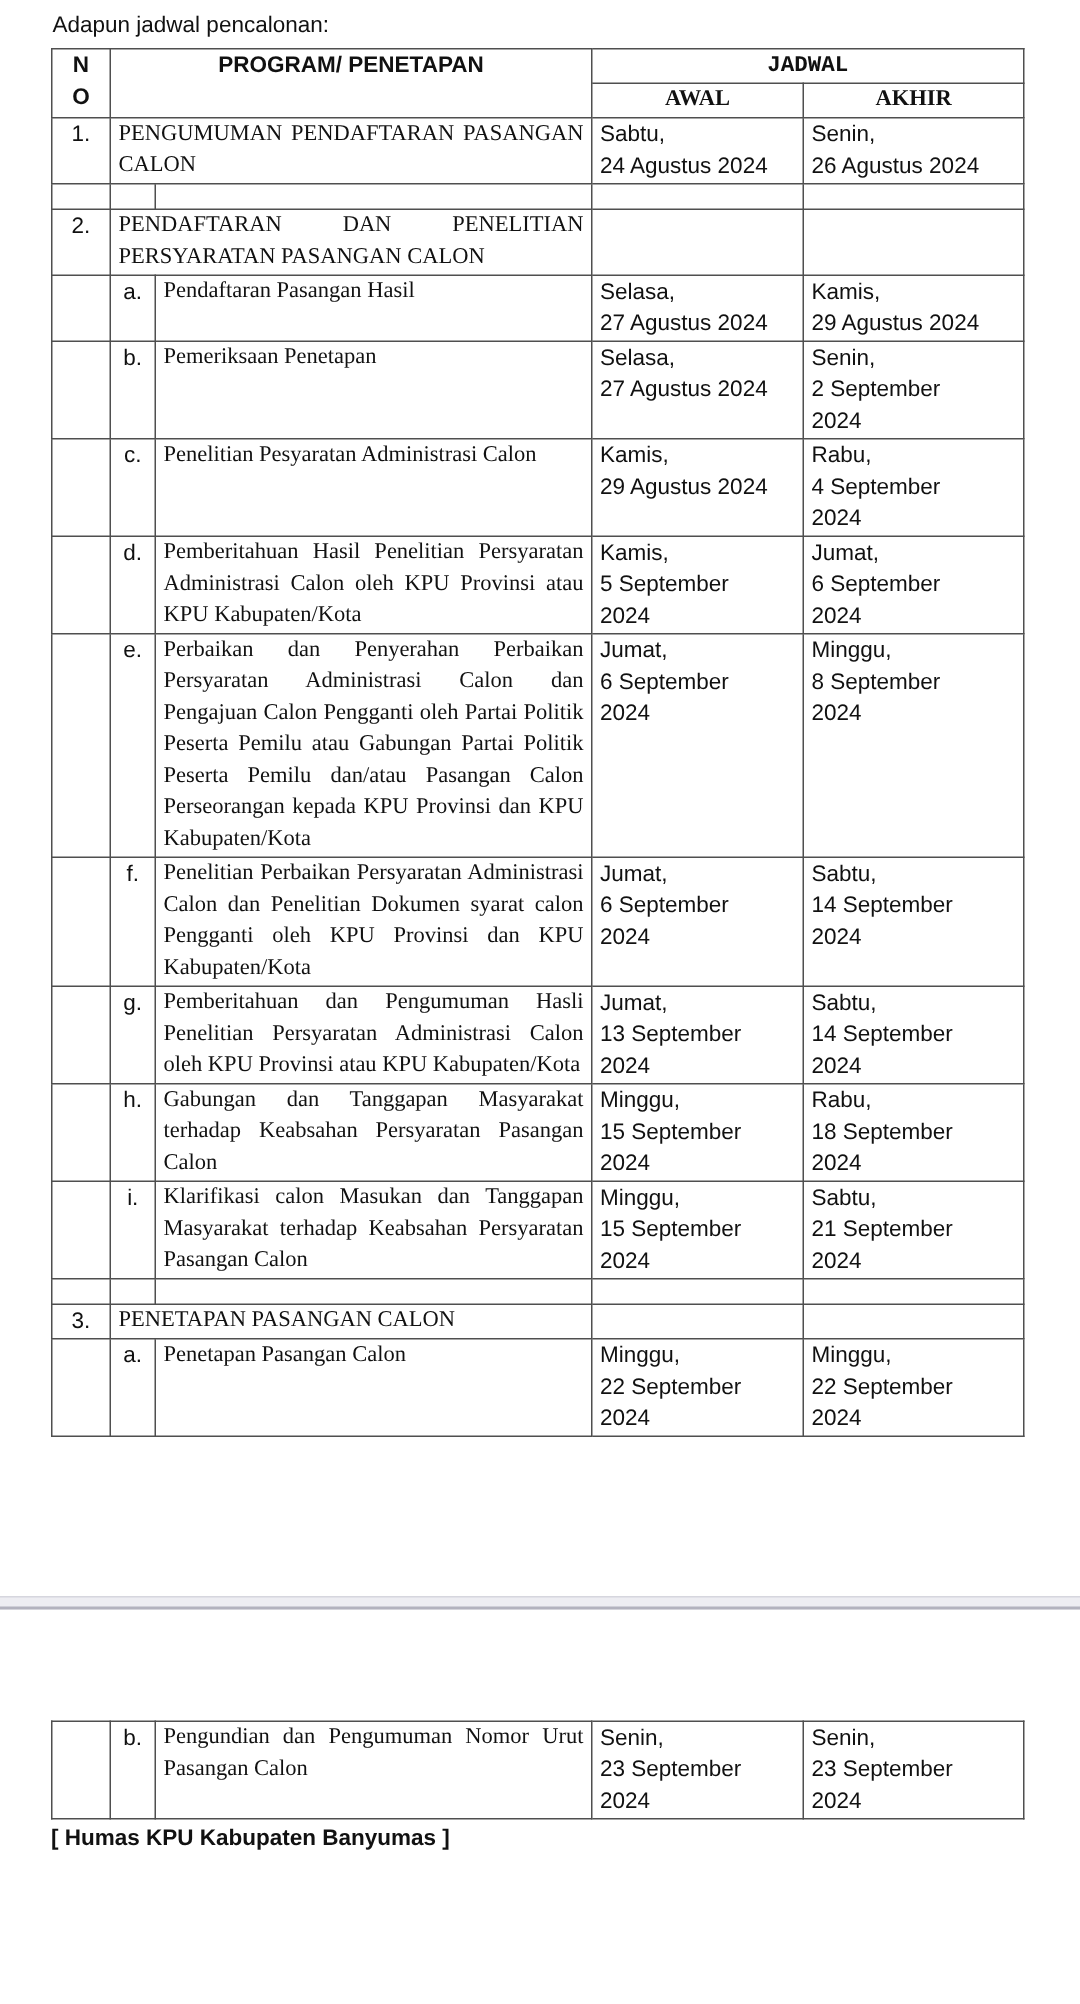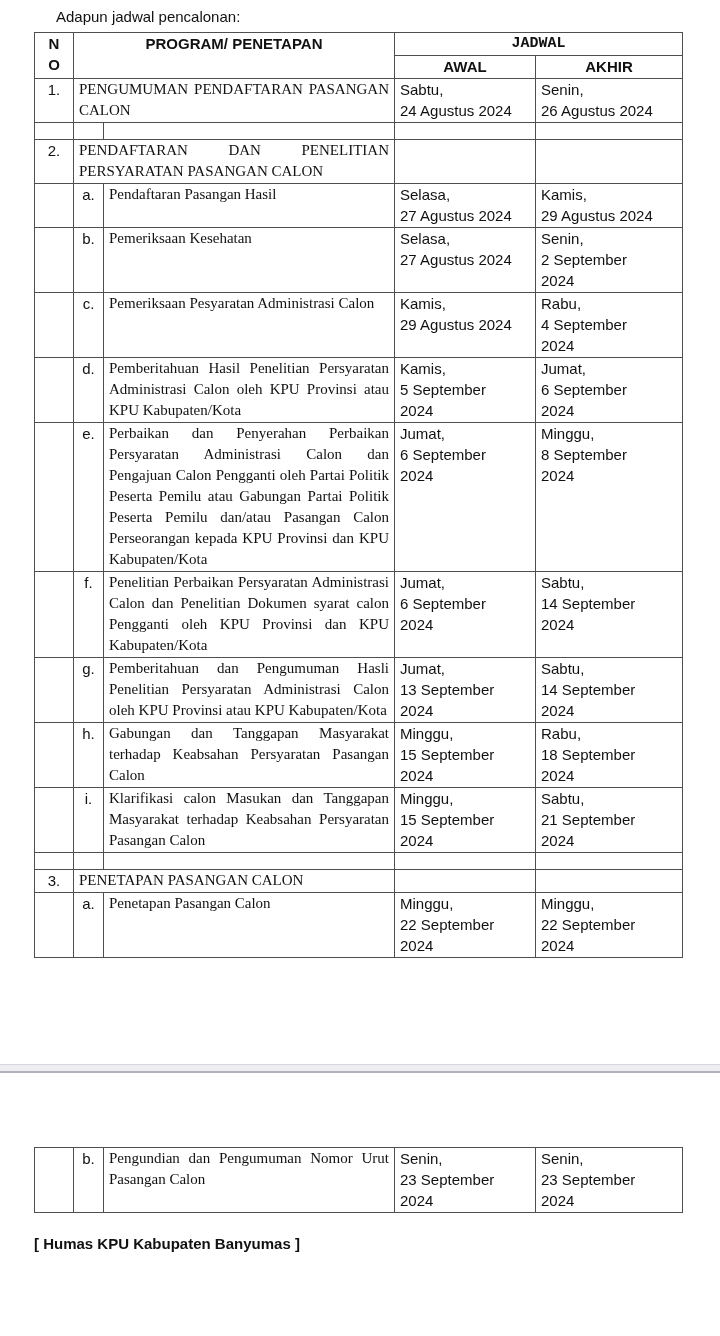--- a/index.html
+++ b/index.html
@@ -7,21 +7,21 @@
     padding: 0;
     background: #ffffff;
     width: 720px;
     height: 1336px;
     overflow: hidden;
     font-family: "Liberation Sans", sans-serif;
     font-size: 15px;
     color: #111111;
   }
   .intro {
-    margin: 6px 0 5px 56px;
+    margin: 6px 0 5px 35px;
     line-height: 21px;
   }
   table.schedule {
     border-collapse: collapse;
     table-layout: fixed;
     width: 648px;
     margin-left: 34px;
   }
   table.schedule td, table.schedule th {
     border: 1px solid #4f4f4f;
@@ -36,21 +36,21 @@
     text-align: center;
     padding: 0 2px 0;
   }
   .th-no {
     vertical-align: middle;
     line-height: 17px;
     white-space: pre-line;
   }
   .th-program { vertical-align: middle; }
   .th-jadwal { line-height: 17px; height: 17px; font-family: Liberation Mono, monospace; }
-  .th-sub { height: 21px; }
+  .th-sub { height: 21px; font-family: Liberation Serif, serif; }
   .c-no {
     text-align: center;
     padding-left: 2px;
     padding-right: 2px;
   }
   .c-letter {
     text-align: center;
     padding-left: 2px;
     padding-right: 2px;
   }
@@ -64,21 +64,21 @@
   tr.spacer-row td { height: 15px; }
   .pagebreak {
     margin-top: 106px;
     height: 6px;
     background: #ededf2;
     border-top: 1px solid #d6d6de;
     border-bottom: 2px solid #b2b2be;
   }
   table.schedule.continued { margin-top: 74px; }
   .footer {
-    margin: 20px 0 0 34px;
+    margin: 2px 0 0 34px;
     font-weight: bold;
     line-height: 21px;
   }
 </style>
 </head>
 <body>
 
 <div class="intro">Adapun jadwal pencalonan:</div>
 
 <table class="schedule">
@@ -128,31 +128,31 @@
         <td class="c-letter">a.</td>
         <td class="c-desc">Pendaftaran Pasangan Hasil</td>
         <td class="c-date">Selasa,
 27 Agustus 2024</td>
         <td class="c-date">Kamis,
 29 Agustus 2024</td>
       </tr>
       <tr>
         <td class="c-no"></td>
         <td class="c-letter">b.</td>
-        <td class="c-desc">Pemeriksaan Kesehatan</td>
+        <td class="c-desc">Pemeriksaan Penetapan</td>
         <td class="c-date">Selasa,
 27 Agustus 2024</td>
         <td class="c-date">Senin,
 2 September
 2024</td>
       </tr>
       <tr>
         <td class="c-no"></td>
         <td class="c-letter">c.</td>
-        <td class="c-desc">Pemeriksaan Pesyaratan Administrasi Calon</td>
+        <td class="c-desc">Penelitian Pesyaratan Administrasi Calon</td>
         <td class="c-date">Kamis,
 29 Agustus 2024</td>
         <td class="c-date">Rabu,
 4 September
 2024</td>
       </tr>
       <tr>
         <td class="c-no"></td>
         <td class="c-letter">d.</td>
         <td class="c-desc">Pemberitahuan Hasil Penelitian Persyaratan Administrasi Calon oleh KPU Provinsi atau KPU Kabupaten/Kota</td>

